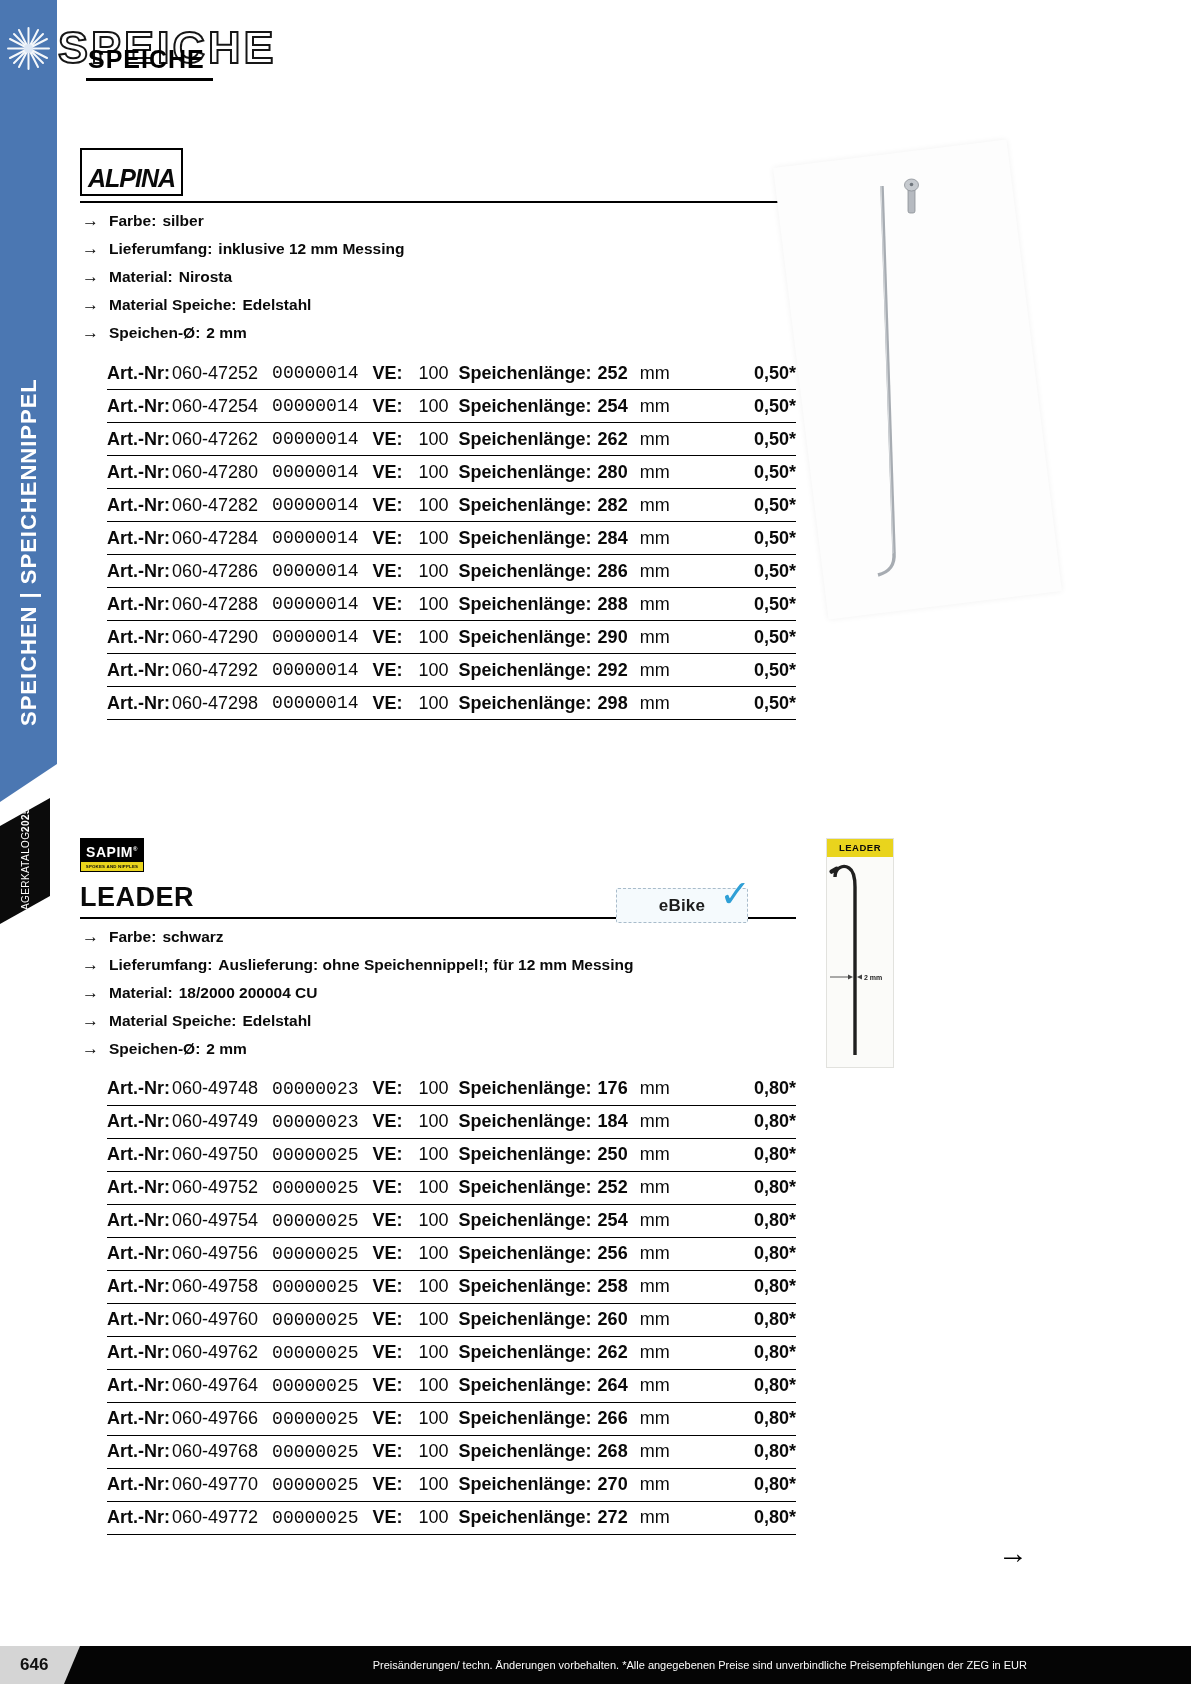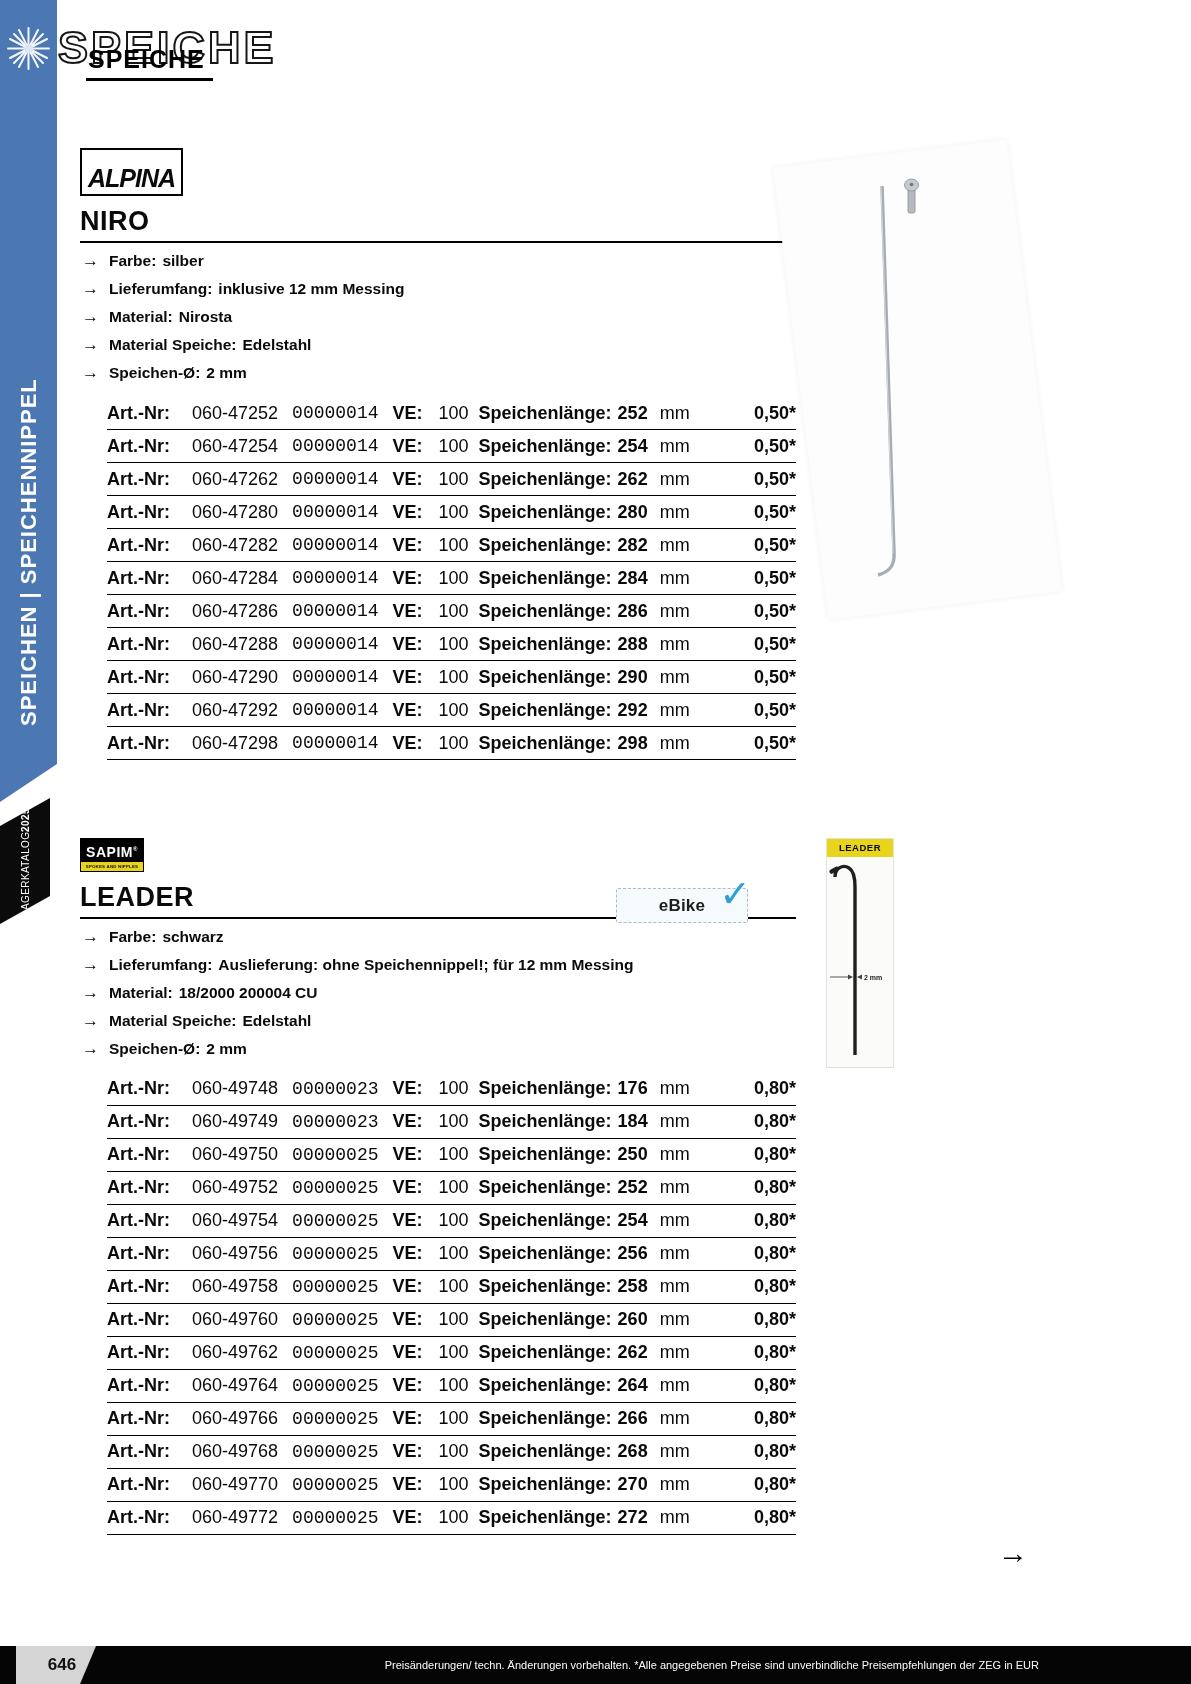--- a/index.html
+++ b/index.html
@@ -49,21 +49,21 @@
   .specs{margin:8px 0 0 2px;}
   .spec-line{display:flex;align-items:baseline;height:28px;}
   .spec-arrow{width:27px;font-size:17px;}
   .spec-label{font-weight:bold;font-size:15.5px;margin-right:6px;white-space:nowrap;}
   .spec-value{font-size:15.5px;white-space:nowrap;font-weight:bold;}
 
   .rows{margin:6px 0 0 27px;width:689px;}
   .row{height:32px;display:flex;align-items:center;border-bottom:1.6px solid #000;
        font-size:18px;white-space:nowrap;}
   .row .b{font-weight:bold;}
-  .row .rv{margin-left:22px;}
+  .row .rv{margin-left:2px;}
   .row .rc{margin-left:14px;font-family:Liberation Mono, monospace;}
   .row .rve{margin-left:14px;}
   .row .rven{margin-left:16px;}
   .row .rl{margin-left:10px;}
   .row .rlen{margin-left:6px;font-weight:bold;}
   .row .runit{margin-left:12px;}
   .row .price{margin-left:auto;font-weight:bold;}
 
   
   .badge-ebike{position:absolute;left:536px;top:50px;width:130px;height:33px;
@@ -79,25 +79,25 @@
   .spoke-niro{position:absolute;left:812px;top:158px;}
 
   .img-leader{position:absolute;left:826px;top:838px;width:66px;border:1px solid #e2e2de;}
   .leader-strip{height:18px;background:#e9d41d;font-size:9.5px;font-weight:800;text-align:center;
                 line-height:18px;letter-spacing:.5px;}
   .leader-body{height:210px;background:#fbfbf9;position:relative;}
 
   
   .next-arrow{position:absolute;left:998px;top:1536px;font-size:30px;color:#000;}
   .footer{position:absolute;left:0;top:1646px;width:1191px;height:38px;background:#050505;}
-  .page-num-box{position:absolute;left:16px;top:0;width:80px;height:38px;background:#d5d5d5;
+  .page-num-box{position:absolute;left:0;top:0;width:80px;height:38px;background:#d5d5d5;
                 clip-path:polygon(0 0,100% 0,calc(100% - 16px) 100%,0 100%);
-                line-height:38px;padding-left:12px;box-sizing:border-box;
-                font-size:17px;font-weight:800;color:#111;text-align:center;}
-  .footer-note{position:absolute;right:152px;top:0;line-height:38px;font-size:11px;color:#fdfdfd;}
+                line-height:38px;padding-left:20px;box-sizing:border-box;
+                font-size:17px;font-weight:800;color:#111;}
+  .footer-note{position:absolute;right:164px;top:0;line-height:38px;font-size:11px;color:#fdfdfd;}
 </style>
 </head>
 <body>
 
 <div class="page">
 
   <div class="tab-blue">
     <svg class="snowflake" viewBox="0 0 47 47">
       <g stroke="#ffffff" stroke-width="2" stroke-linecap="round" opacity="0.95">
         <line x1="23.5" y1="3" x2="23.5" y2="44"></line>
@@ -119,21 +119,20 @@
         <span class="yr">2025</span>
       </div>
   </div>
 
   <div class="hdr-outline">SPEICHE</div>
   <div class="hdr-solid">SPEICHE</div>
   <div class="hdr-underline"></div>
 
   <div class="section sec-niro">
     <div class="brand-alpina">ALPINA</div>
-    <h2 class="title">NIRO</h2>
     <div class="rule"></div>
 
     <div class="specs">
 
         <div class="spec-line">
           <span class="spec-arrow">→</span>
           <span class="spec-label">Farbe:</span>
           <span class="spec-value">silber</span>
         </div>
 

